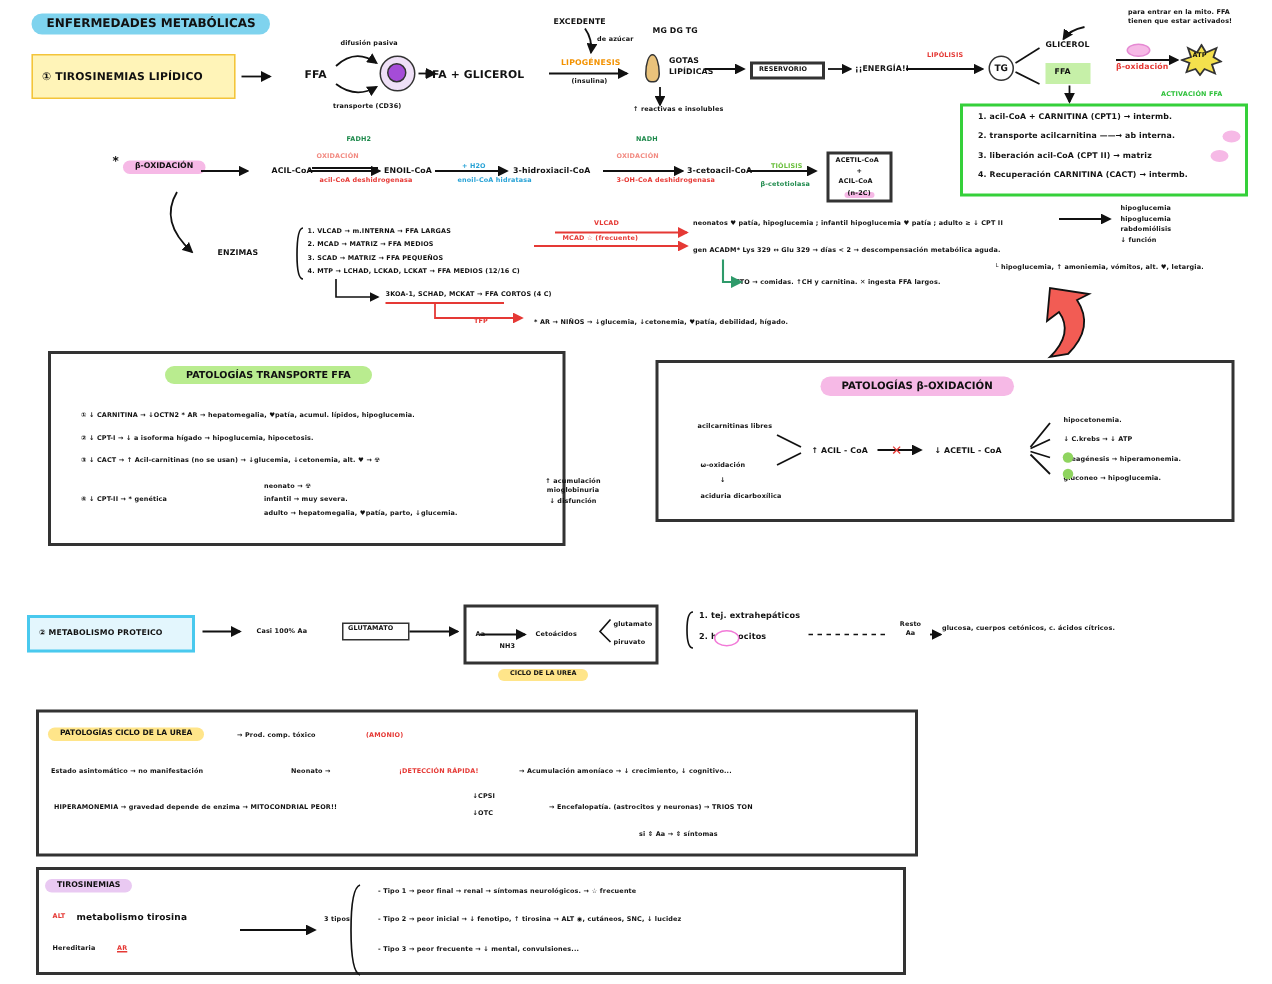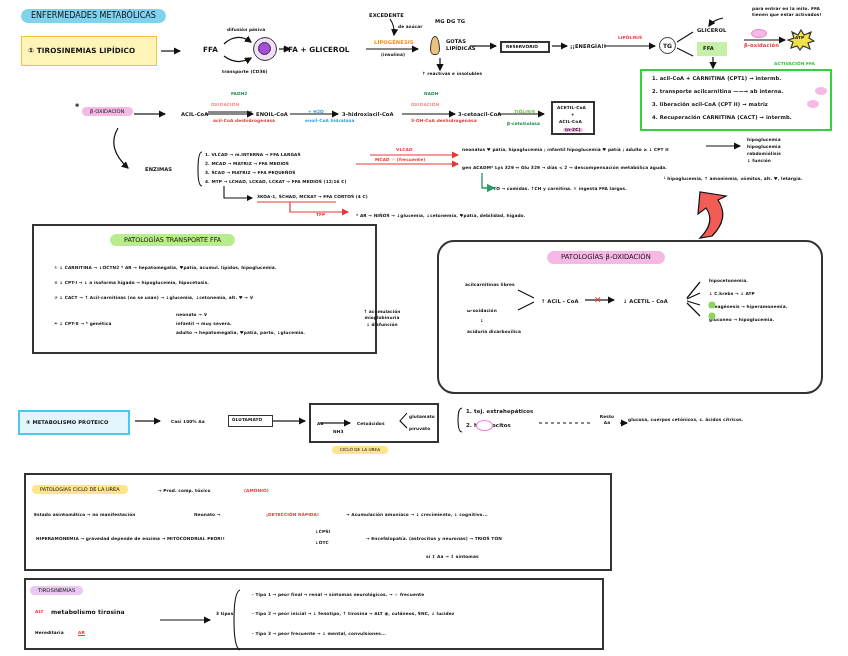--- a/index.html
+++ b/index.html
@@ -9,21 +9,21 @@
   .s { font-size:5.2px; }
   .xs { font-size:4.3px; }
   .b { font-size:7.2px; }
   .red { color:#e53935; }
   .grn { color:#1e8a4c; }
   .lgrn { color:#6abf3c; }
   .blu { color:#29a3d6; }
   .org { color:#f39200; }
   .box { position:absolute; border:1.6px solid #333; background:#fff; box-sizing:border-box; }
   .pill { position:absolute; border-radius:8px; box-sizing:border-box; padding:2px 8px;
-          font-weight:normal; white-space:nowrap; line-height:1; }
+          font-weight:bold; white-space:nowrap; line-height:1; }
   svg.ov { position:absolute; left:0; top:0; pointer-events:none; }
 </style>
 </head>
 <body>
 
 <div class="pill b" style="left:21px;top:9px;background:#7fd3ee;font-size:8px;padding:3px 10px;">ENFERMEDADES METABÓLICAS</div>
 
 <div class="box" style="left:21px;top:36px;width:136px;height:30px;background:#fff4b8;border-color:#f3c43a;">
   <div class="t b" style="left:6px;top:10px;">① TIROSINEMIAS LIPÍDICO</div>
 </div>
@@ -107,33 +107,33 @@
 <div class="t xs" style="left:462px;top:148px;">neonatos ♥ patía, hipoglucemia ; infantil hipoglucemia ♥ patía ; adulto ≥ ↓ CPT II</div>
 <div class="t xs" style="left:462px;top:166px;">gen ACADM* Lys 329 ↔ Glu 329 → días &lt; 2 → descompensación metabólica aguda.</div>
 <div class="t xs" style="left:663px;top:177px;">└ hipoglucemia, ↑ amoniemia, vómitos, alt. ♥, letargia.</div>
 <div class="t xs" style="left:490px;top:187px;">TTO → comidas. ↑CH y carnitina. ✕ ingesta FFA largos.</div>
 <div class="t xs" style="left:356px;top:214px;">* AR → NIÑOS → ↓glucemia, ↓cetonemia, ♥patía, debilidad, hígado.</div>
 <div class="t xs" style="left:747px;top:138px;">hipoglucemia</div>
 <div class="t xs" style="left:747px;top:145px;">hipoglucemia</div>
 <div class="t xs" style="left:747px;top:152px;">rabdomiólisis</div>
 <div class="t xs" style="left:747px;top:159px;">↓ función</div>
 
-<div class="box" style="left:32px;top:224px;width:345px;height:130px;border-width:2px;">
+<div class="box" style="left:32px;top:234px;width:345px;height:130px;border-width:2px;">
   <div class="pill s" style="left:76px;top:8px;background:#b9ec8f;padding:3px 14px;font-size:6.4px;">PATOLOGÍAS TRANSPORTE FFA</div>
   <div class="t xs" style="left:20px;top:40px;">① ↓ CARNITINA → ↓OCTN2 * AR → hepatomegalia, ♥patía, acumul. lípidos, hipoglucemia.</div>
   <div class="t xs" style="left:20px;top:55px;">② ↓ CPT-I → ↓ a isoforma hígado → hipoglucemia, hipocetosis.</div>
   <div class="t xs" style="left:20px;top:70px;">③ ↓ CACT → ↑ Acil-carnitinas (no se usan) → ↓glucemia, ↓cetonemia, alt. ♥ → ☢</div>
   <div class="t xs" style="left:20px;top:96px;">④ ↓ CPT-II → * genética</div>
   <div class="t xs" style="left:142px;top:87px;">neonato → ☢</div>
   <div class="t xs" style="left:142px;top:96px;">infantil → muy severa.</div>
   <div class="t xs" style="left:142px;top:105px;">adulto → hepatomegalia, ♥patía, parto, ↓glucemia.</div>
   <div class="t xs" style="left:328px;top:83px;width:40px;white-space:normal;line-height:1.5;text-align:center;">↑ acumulación mioglobinuria ↓ disfunción</div>
 </div>
 
-<div class="box" style="left:437px;top:240px;width:386px;height:154px;border-width:2px;border-radius:17px;">
+<div class="box" style="left:437px;top:240px;width:386px;height:108px;border-width:2px;">
   <div class="pill s" style="left:108px;top:9px;background:#f6b9e6;padding:3px 14px;font-size:6.8px;">PATOLOGÍAS β-OXIDACIÓN</div>
   <div class="t xs" style="left:26px;top:41px;">acilcarnitinas libres</div>
   <div class="t xs" style="left:28px;top:67px;">ω-oxidación</div>
   <div class="t xs" style="left:41px;top:77px;">↓</div>
   <div class="t xs" style="left:28px;top:88px;">aciduria dicarboxílica</div>
   <div class="t s" style="left:102px;top:57px;">↑ ACIL - CoA</div>
   <div class="t s" style="left:184px;top:57px;">↓ ACETIL - CoA</div>
   <div class="t xs" style="left:270px;top:37px;">hipocetonemia.</div>
   <div class="t xs" style="left:270px;top:50px;">↓ C.krebs → ↓ ATP</div>
   <div class="t xs" style="left:270px;top:63px;">ureagénesis → hiperamonemia.</div>

